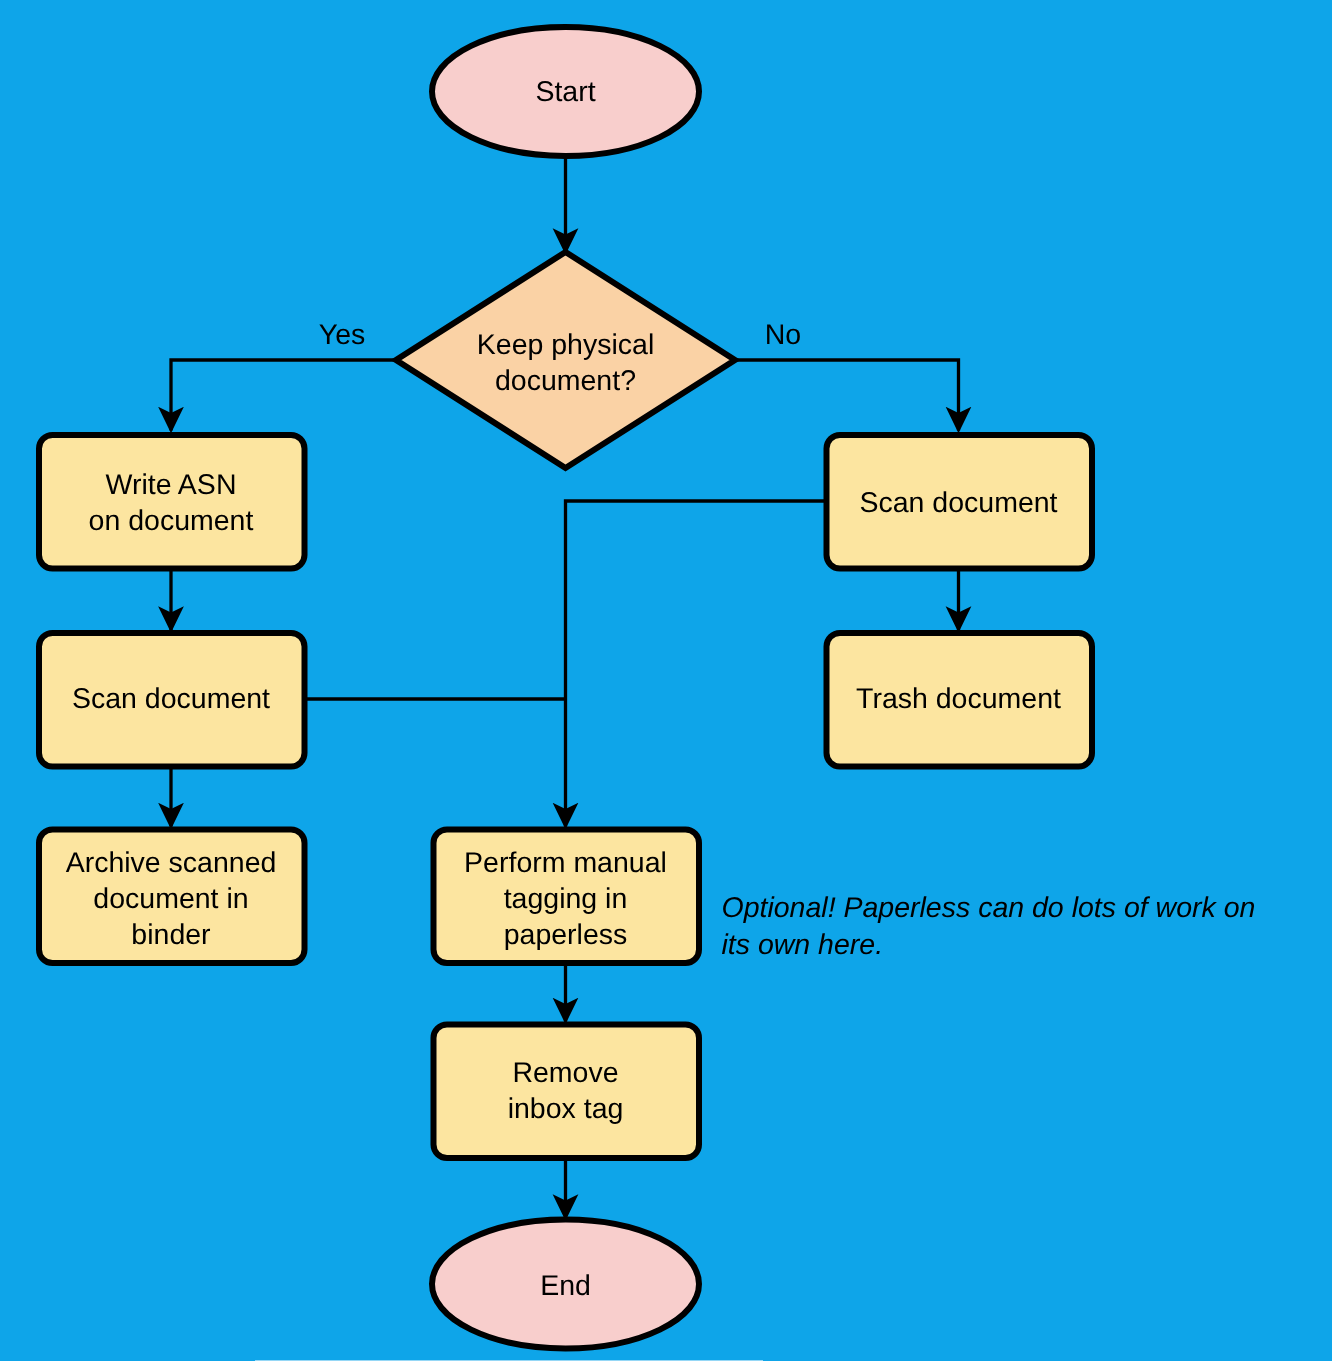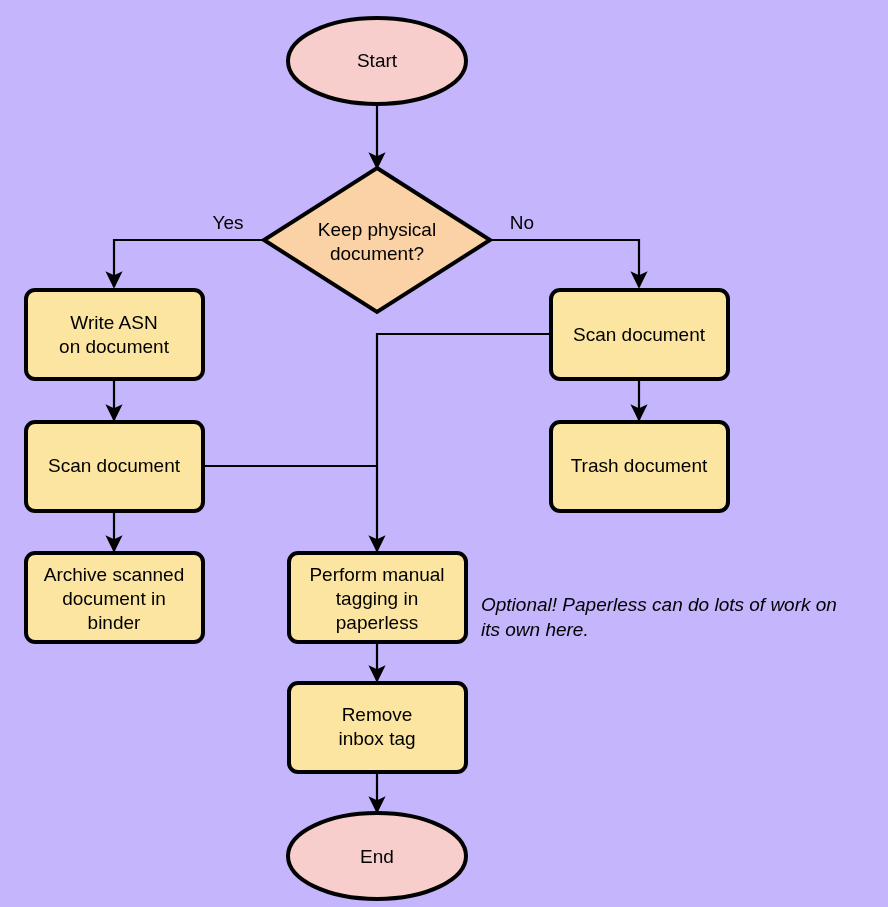--- a/index.html
+++ b/index.html
@@ -11,21 +11,21 @@
   body {
     width: 888px;
     height: 907px;
     font-family: "Liberation Sans", sans-serif;
     overflow: hidden;
   }
   #flowchart-root {
     position: relative;
     width: 888px;
     height: 907px;
-    background: #c4b5fd;
+    background: #0ea5e9;
   }
   #flow-svg {
     position: absolute;
     top: 0;
     left: 0;
     width: 888px;
     height: 907px;
     display: block;
   }
   .node-label {

